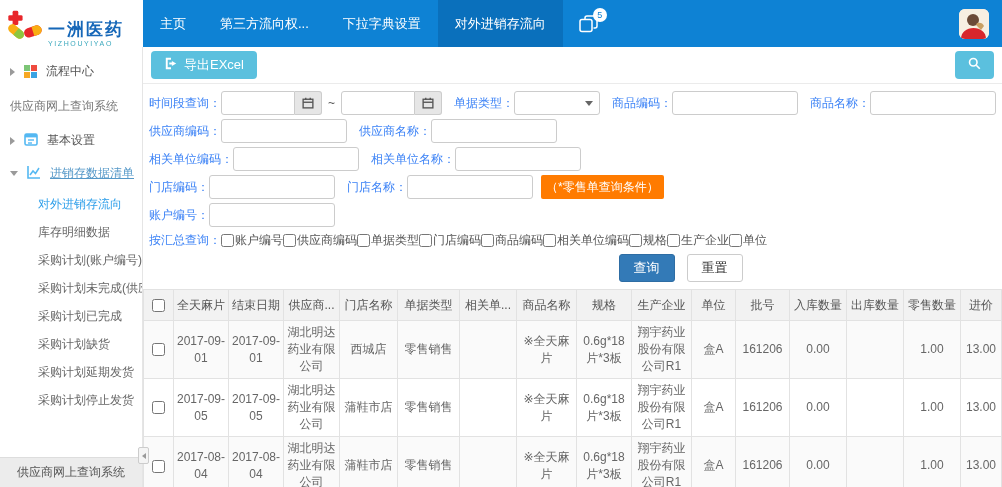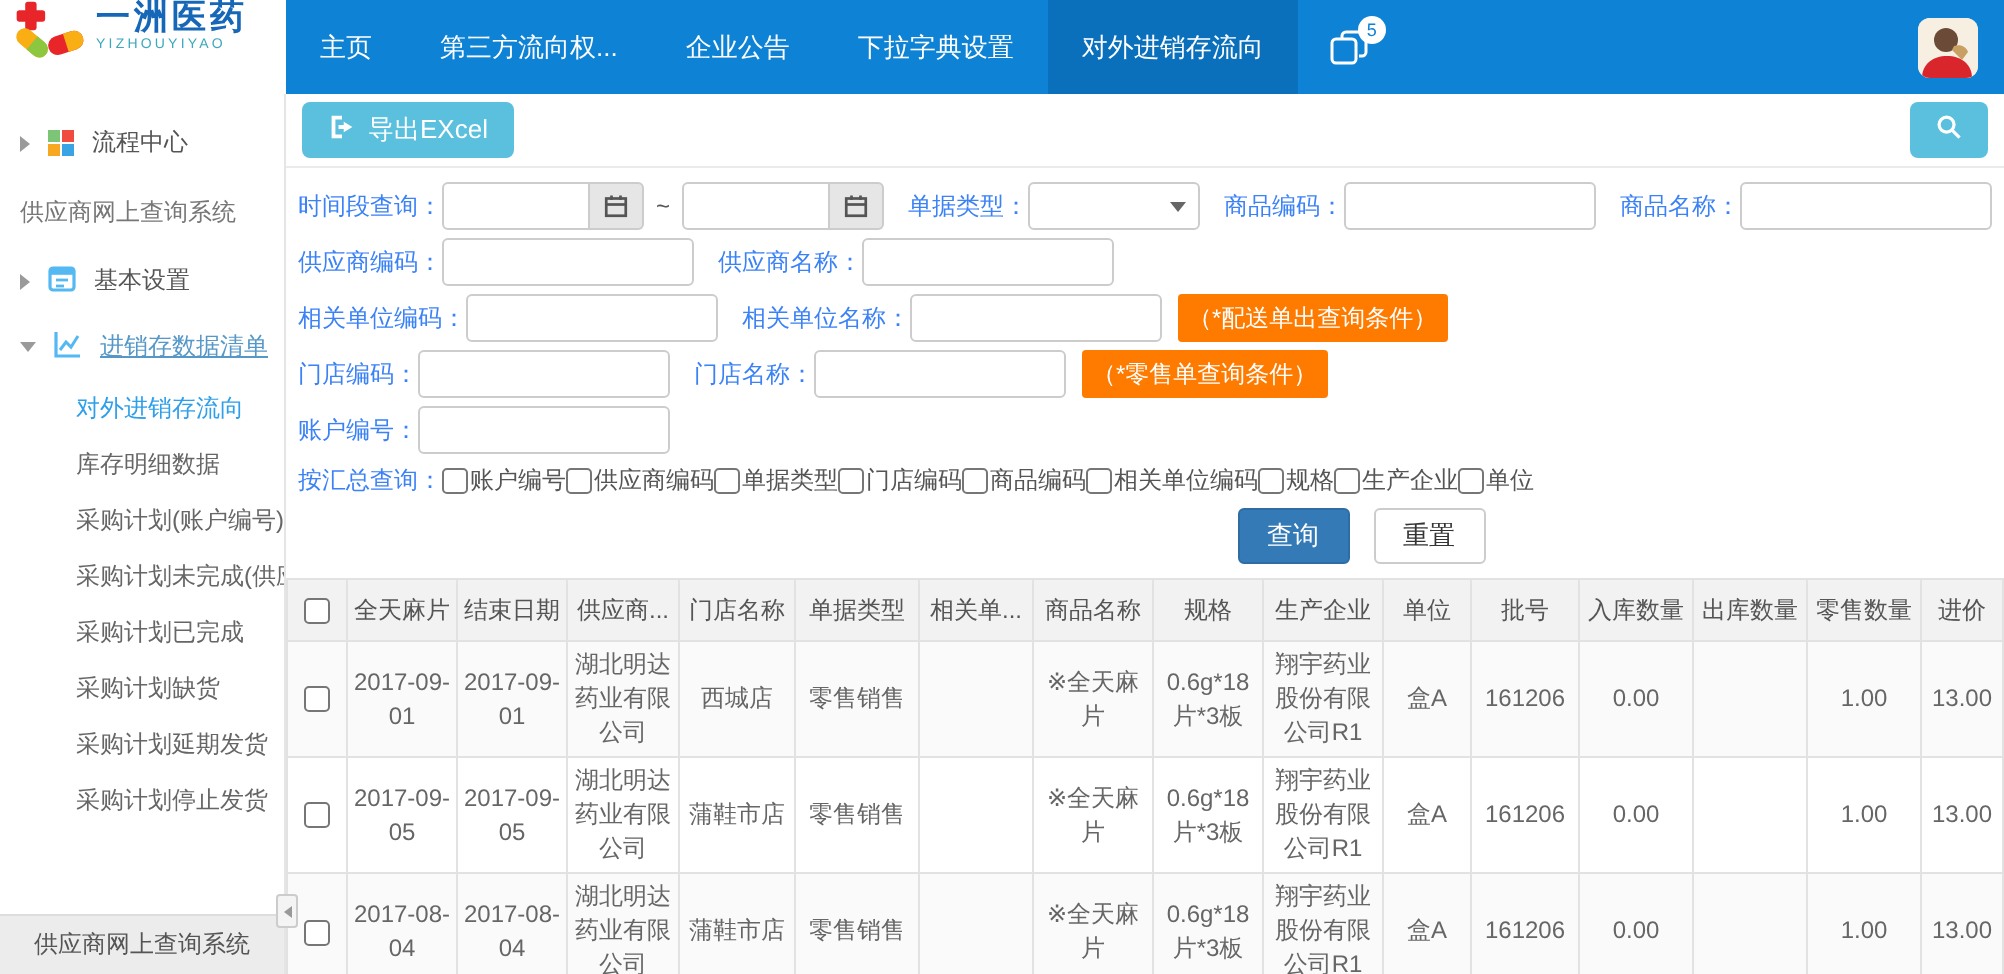--- a/index.html
+++ b/index.html
@@ -2,21 +2,21 @@
 <html><head>
 <meta charset="utf-8">
 <style>
   *{margin:0;padding:0;box-sizing:border-box;}
   html,body{width:1002px;height:487px;overflow:hidden;background:#fff;
     font-family:"Liberation Sans","DejaVu Sans",sans-serif;font-size:12px;color:#555;}
   .app{width:1002px;height:487px;display:flex;flex-direction:column;}
 
   
   .topbar{flex:0 0 47px;height:47px;background:#0e82d4;display:flex;align-items:stretch;}
-  .logo{flex:0 0 143px;width:143px;background:#fff;display:flex;align-items:flex-start;gap:5px;padding-left:5px;}
+  .logo{flex:0 0 143px;width:143px;background:#fff;display:flex;align-items:flex-end;gap:5px;padding-left:5px;}
   .logo-text{display:flex;flex-direction:column;line-height:1;}
   .logo-title{font-size:17px;font-weight:bold;color:#1667b8;letter-spacing:2px;}
   .logo-sub{font-size:7px;color:#3ba8bd;letter-spacing:1.6px;margin-top:2px;}
   .main-nav{display:flex;}
   .nav-item{color:#fff;font-size:13px;line-height:47px;padding:0 17px;cursor:pointer;white-space:nowrap;}
   .nav-item.active{background:#0a70bc;}
   .tabs-wrap{position:relative;align-self:center;margin-left:16px;cursor:pointer;width:20px;height:18px;}
   .badge{position:absolute;top:-7px;right:-8px;width:14px;height:14px;border-radius:50%;
     background:#fff;color:#0e82d4;font-size:9px;display:flex;align-items:center;justify-content:center;}
   .avatar{margin-left:auto;margin-right:13px;align-self:center;width:30px;height:30px;border-radius:6px;
@@ -107,21 +107,20 @@
         <span class="logo-sub">YIZHOUYIYAO</span>
       </div>
     </div>
 
     <nav class="main-nav">
 
         <a class="nav-item">主页</a>
 
         <a class="nav-item">第三方流向权...</a>
 
-        <a class="nav-item">企业公告</a>
 
         <a class="nav-item">下拉字典设置</a>
 
         <a class="nav-item active">对外进销存流向</a>
       </nav>
 
     <div class="tabs-wrap">
       <svg width="20" height="18" viewBox="0 0 20 18">
         <rect x="1" y="4.5" width="12" height="12" rx="2" fill="none" stroke="#ffffff" stroke-width="1.5"></rect>
         <path d="M6 4V3a2 2 0 0 1 2-2h8a2 2 0 0 1 2 2v8a2 2 0 0 1-2 2h-1.5" fill="none" stroke="#ffffff" stroke-width="1.5"></path>
@@ -270,21 +269,20 @@
           <input class="txt" type="text" style="">
           <span class="f-label ml">供应商名称：</span>
           <input class="txt" type="text" style="">
         </div>
 
         <div class="f-row">
           <span class="f-label">相关单位编码：</span>
           <input class="txt" type="text" style="">
           <span class="f-label ml">相关单位名称：</span>
           <input class="txt" type="text" style="">
-          <span class="hint-badge">（*配送单出查询条件）</span>
         </div>
 
         <div class="f-row">
           <span class="f-label">门店编码：</span>
           <input class="txt" type="text" style="">
           <span class="f-label ml">门店名称：</span>
           <input class="txt" type="text" style="">
           <span class="hint-badge">（*零售单查询条件）</span>
         </div>
 

